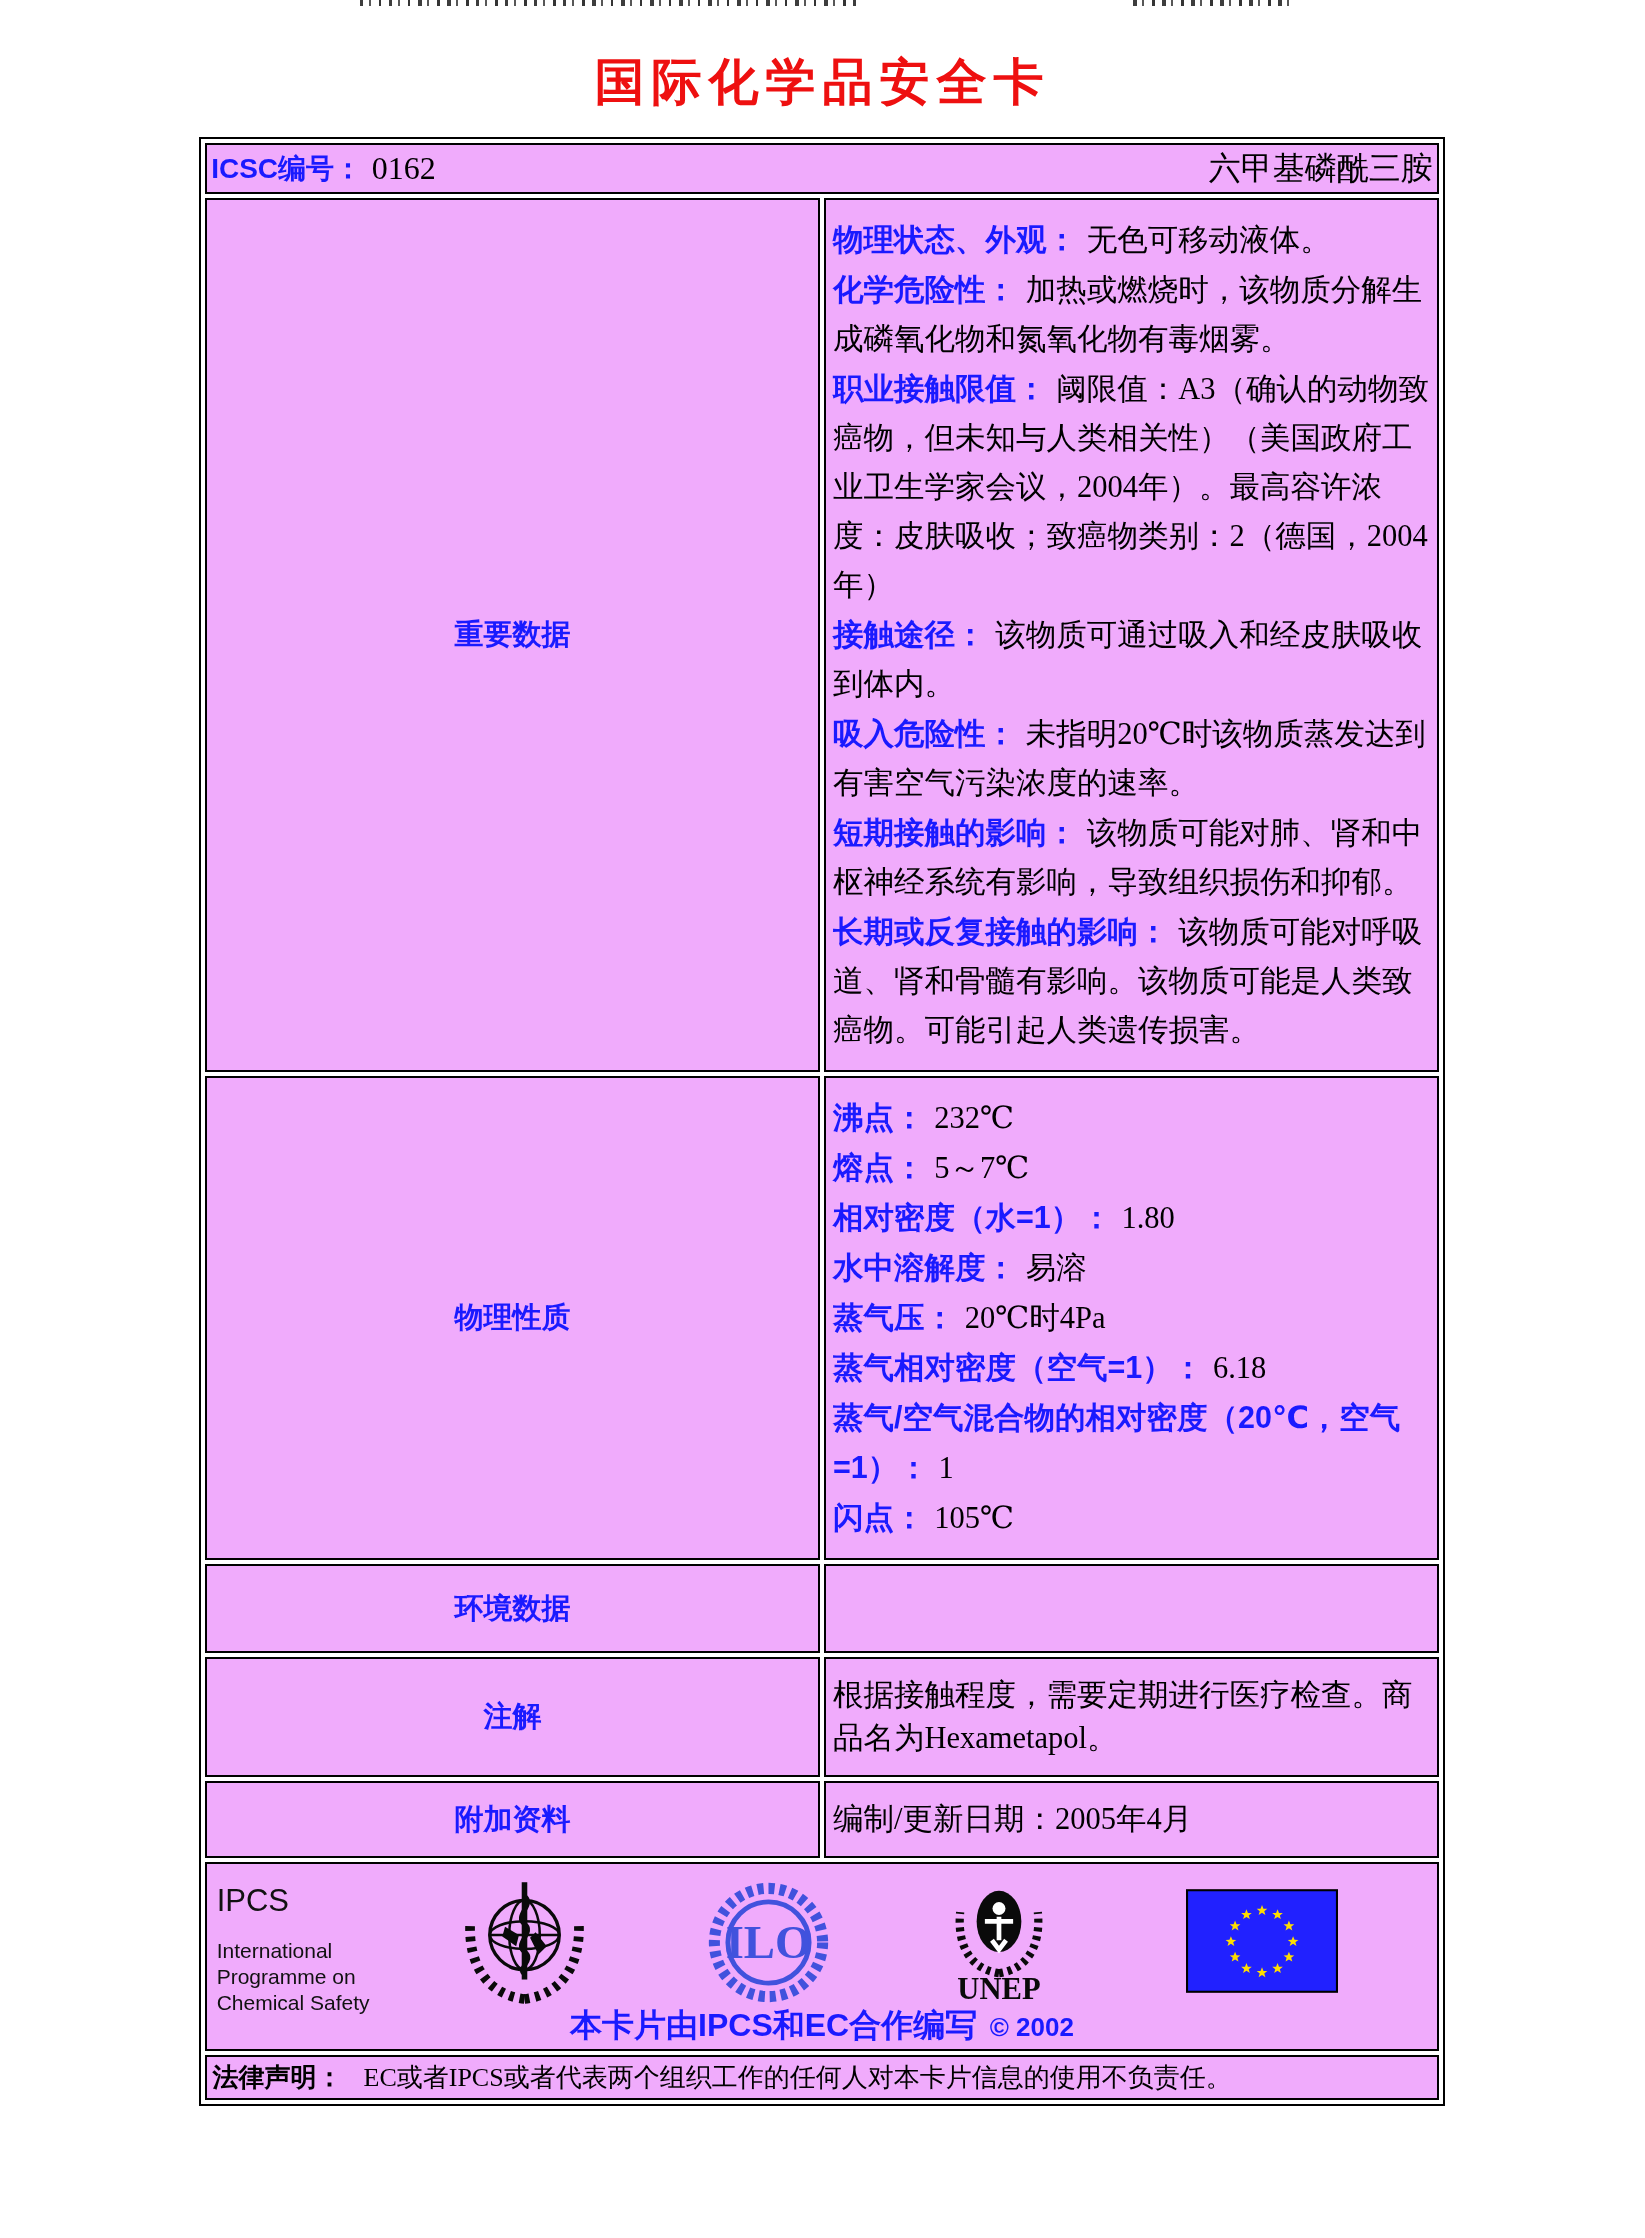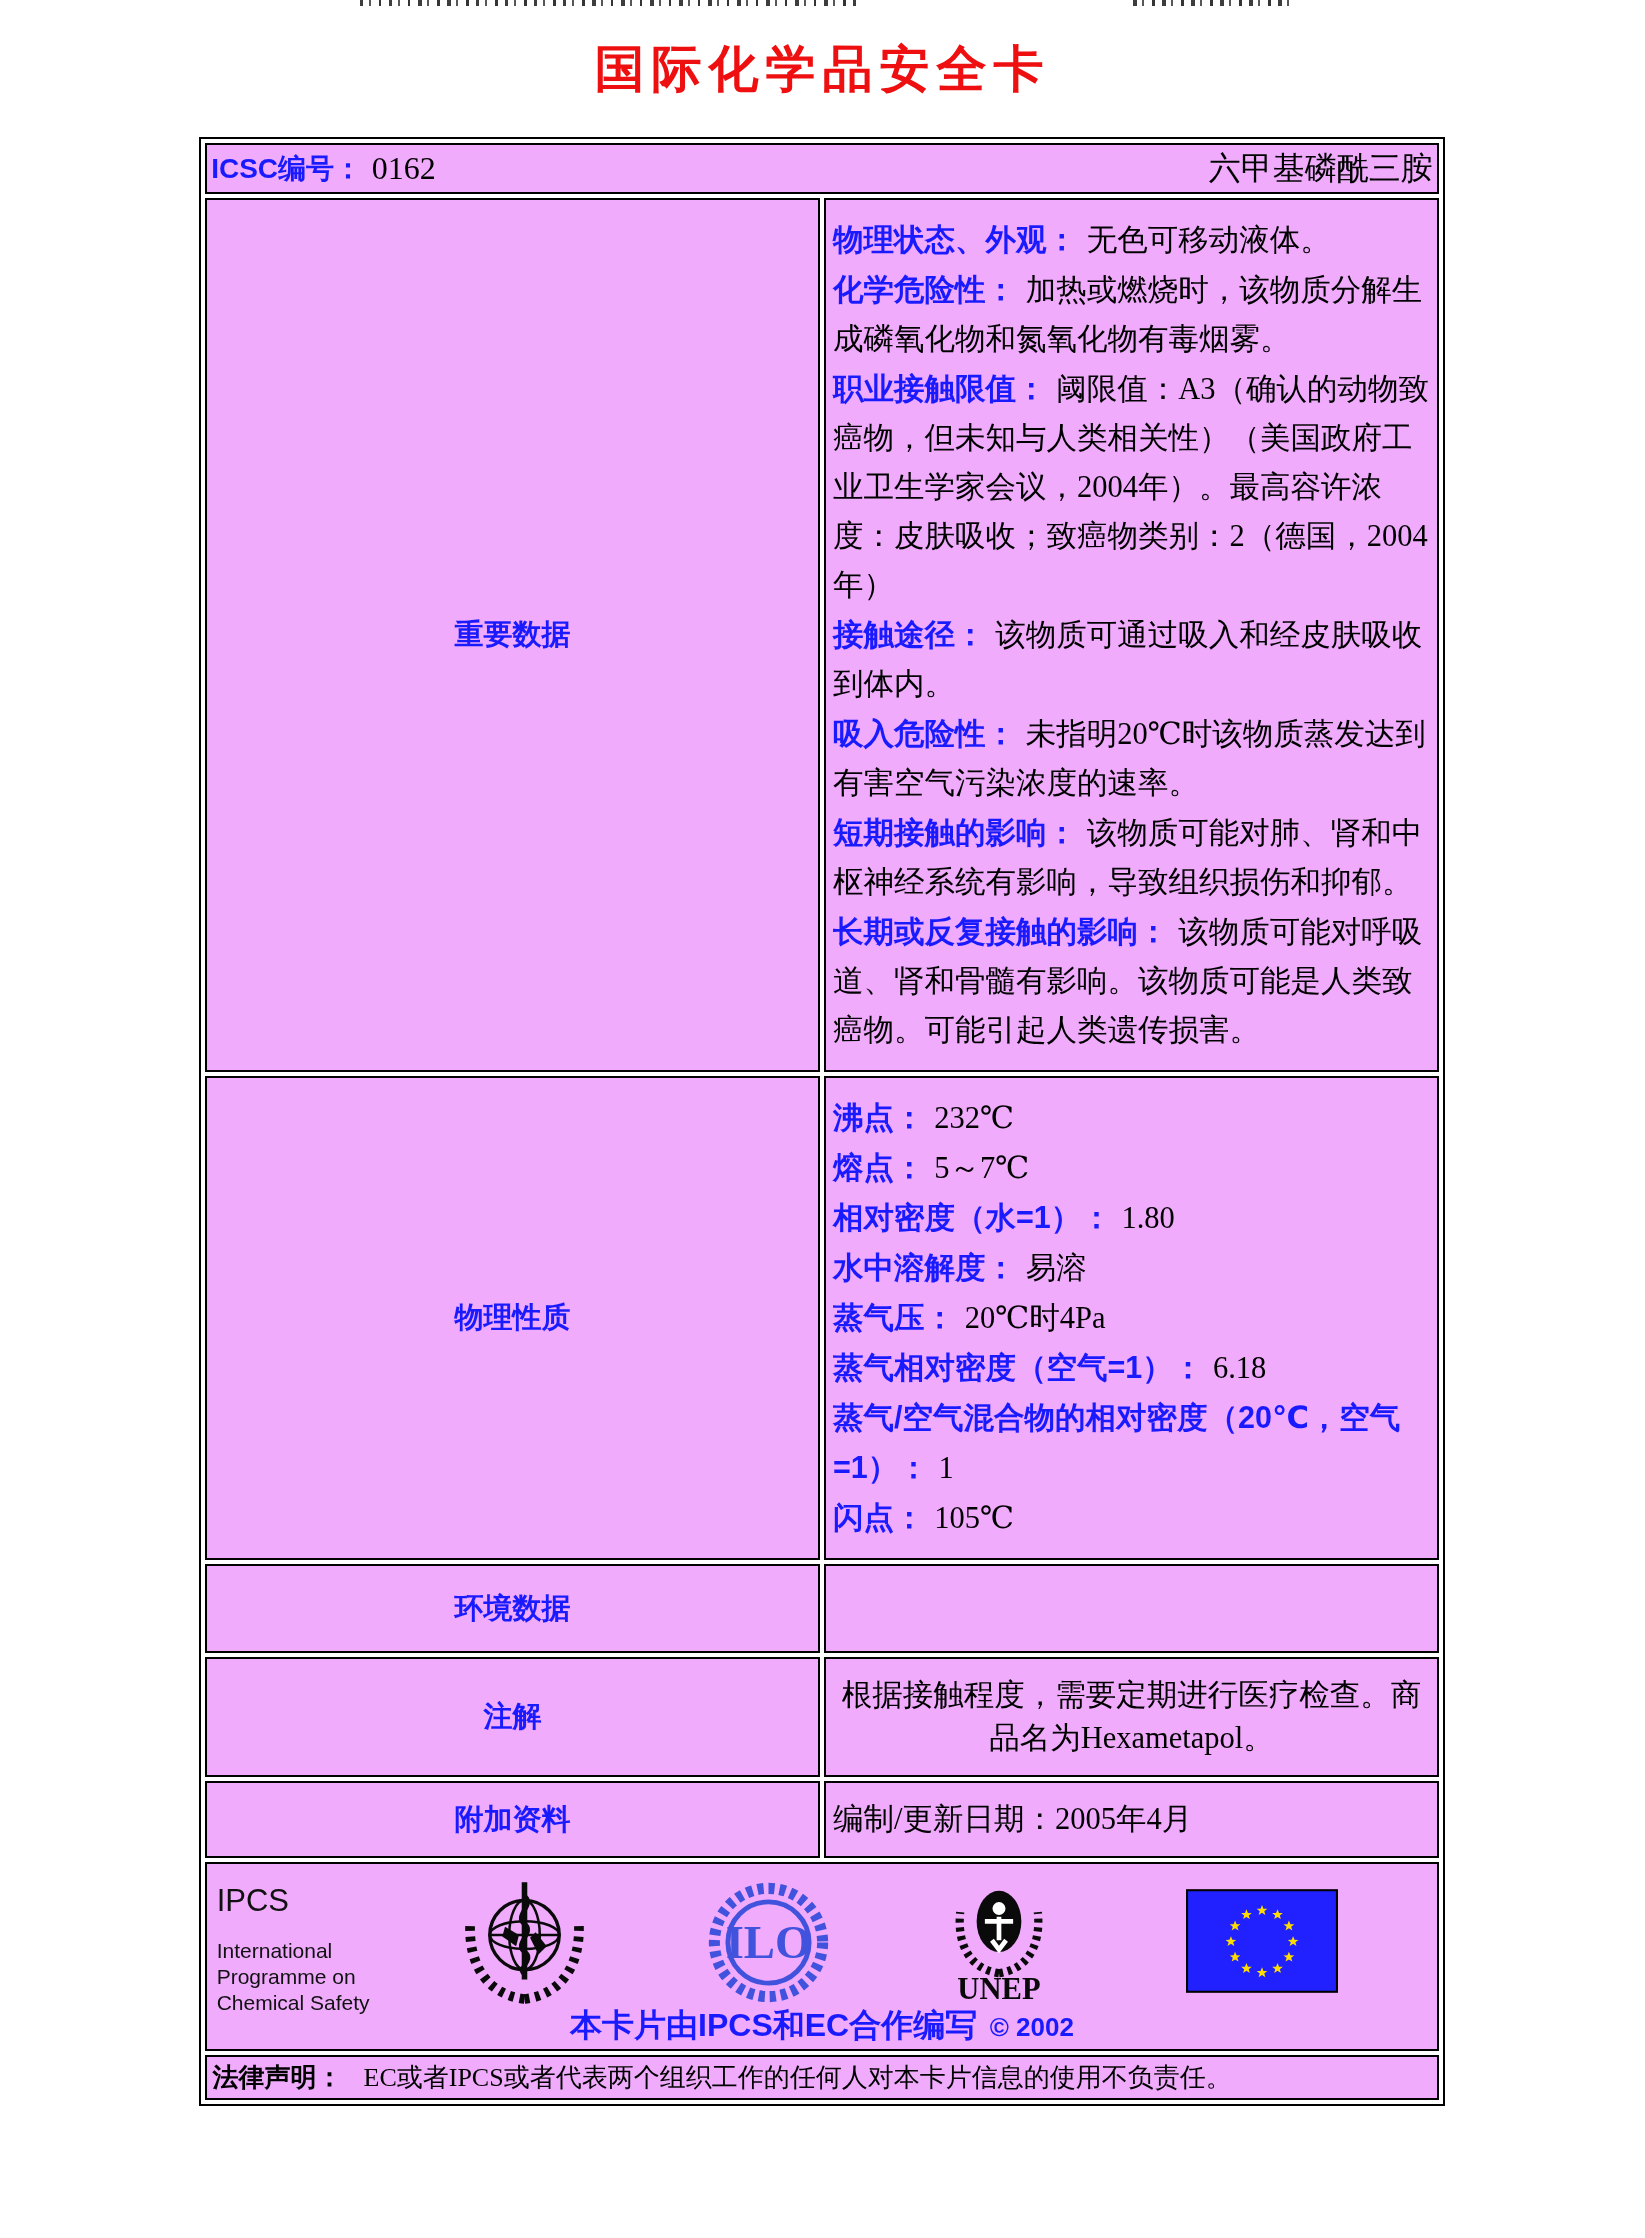--- a/index.html
+++ b/index.html
@@ -11,21 +11,21 @@
   }
 
   
   .clip-frag { position:absolute; top:0; height:6.2px; opacity:.85;
     background:repeating-linear-gradient(90deg,#1b1b1b 0 3.5px,transparent 3.5px 9px,#3a3a3a 9px 11px,transparent 11px 18.7px,#111 18.7px 21.5px,transparent 21.5px 29px);
   }
   .clip-frag.left  { left:360px;  width:496px; }
   .clip-frag.right { left:1133px; width:163px; }
 
   .main-title {
-    position:absolute; top:36px; left:0; width:100%;
+    position:absolute; top:49px; left:0; width:100%;
     text-align:center; color:#ee1010; font-weight:bold;
     font-family:"Liberation Sans","DejaVu Sans",sans-serif;
     font-size:50px; letter-spacing:7px;
   }
 
   table.card {
     position:absolute; left:199px; top:137px; width:1246px;
     border:2.1px solid #000; border-collapse:separate; border-spacing:4.2px;
     table-layout:fixed;
   }
@@ -52,21 +52,21 @@
   .entry { font-size:30.5px; line-height:49px; }
   .entry .lbl {
     font-family:"Liberation Sans","DejaVu Sans",sans-serif;
     font-weight:bold; color:#1a1aff; margin-right:9.7px;
   }
   .entry .txt { color:#000; }
 
   .h-important { height:658px; }
   .h-physical  { height:463px; }
   .h-env       { height:89px; }
-  .h-notes     { height:79px;text-align:center; }
+  .h-notes     { height:79px; }
   .h-add       { height:42px; vertical-align:middle; }
   .single-line { font-size:30.5px; line-height:43px; }
 
   
   .logos-cell { height:189px; position:relative; }
   .ipcs-block {
     position:absolute; left:9.7px; top:19.4px;
     font-family:"Liberation Sans","DejaVu Sans",sans-serif; color:#111;
   }
   .ipcs-name { font-size:31px; font-weight:normal; margin-bottom:19px; }

